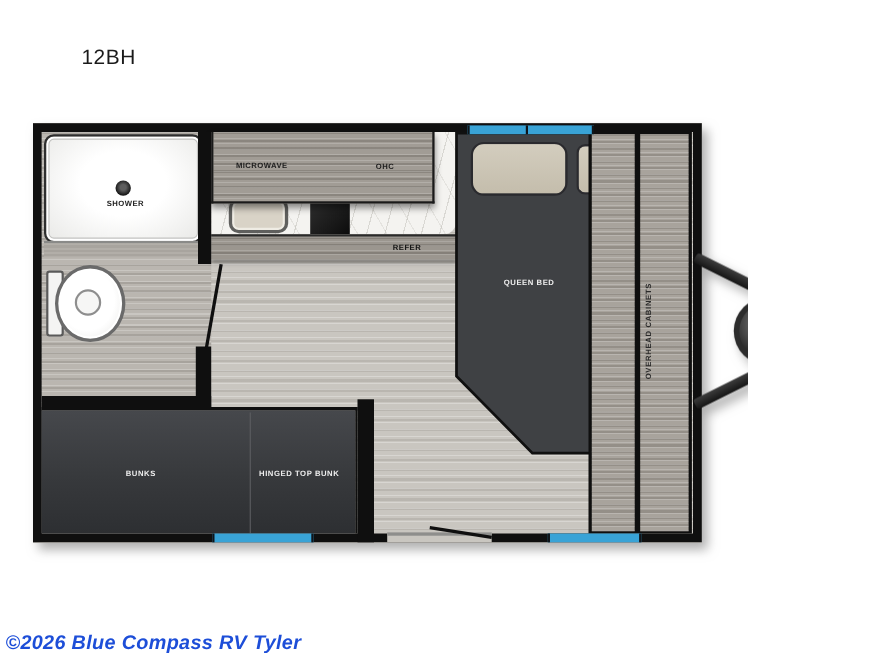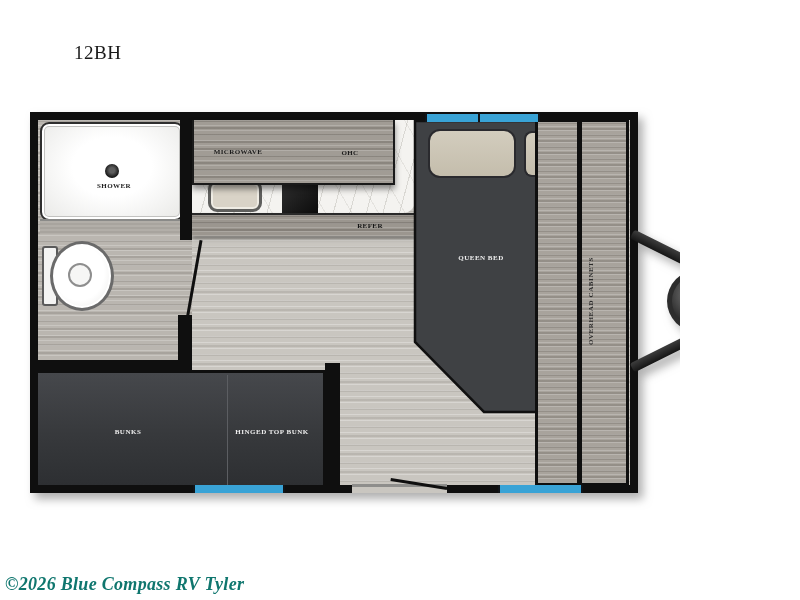--- a/index.html
+++ b/index.html
@@ -1,22 +1,22 @@
 <!DOCTYPE html>
 <html><head>
 <meta charset="utf-8">
 <style>
   html,body{margin:0;padding:0;background:#fff;}
   .stage{position:relative;width:680px;height:600px;background:#ffffff;overflow:hidden;
-         font-family:Liberation Serif, serif;}
+         font-family:Liberation Sans, sans-serif;}
   .abs{position:absolute;}
 
   
   .title{left:74px;top:42px;font-size:19px;color:#1a1a1a;letter-spacing:.5px;}
-  .watermark{left:5px;top:574px;font-size:18px;font-weight:bold;font-style:italic;color:#0f766e;letter-spacing:.3px;}
+  .watermark{left:5px;top:574px;font-size:18px;font-weight:bold;font-style:italic;color:#1d4ed8;letter-spacing:.3px;}
 
   
   .plan{left:30px;top:112px;width:608px;height:381px;box-sizing:border-box;
         border:8px solid #0f0f0f;
         background-color:#c9c6c0;
         background-image:
           repeating-linear-gradient(180deg, rgba(255,255,255,.28) 0 1px, rgba(255,255,255,0) 1px 6px),
           repeating-linear-gradient(180deg, rgba(90,84,76,.14) 0 2px, rgba(90,84,76,0) 2px 9px);
         filter:drop-shadow(5px 6px 5px rgba(110,110,110,.55));}
   .wall{background:#0f0f0f;}

